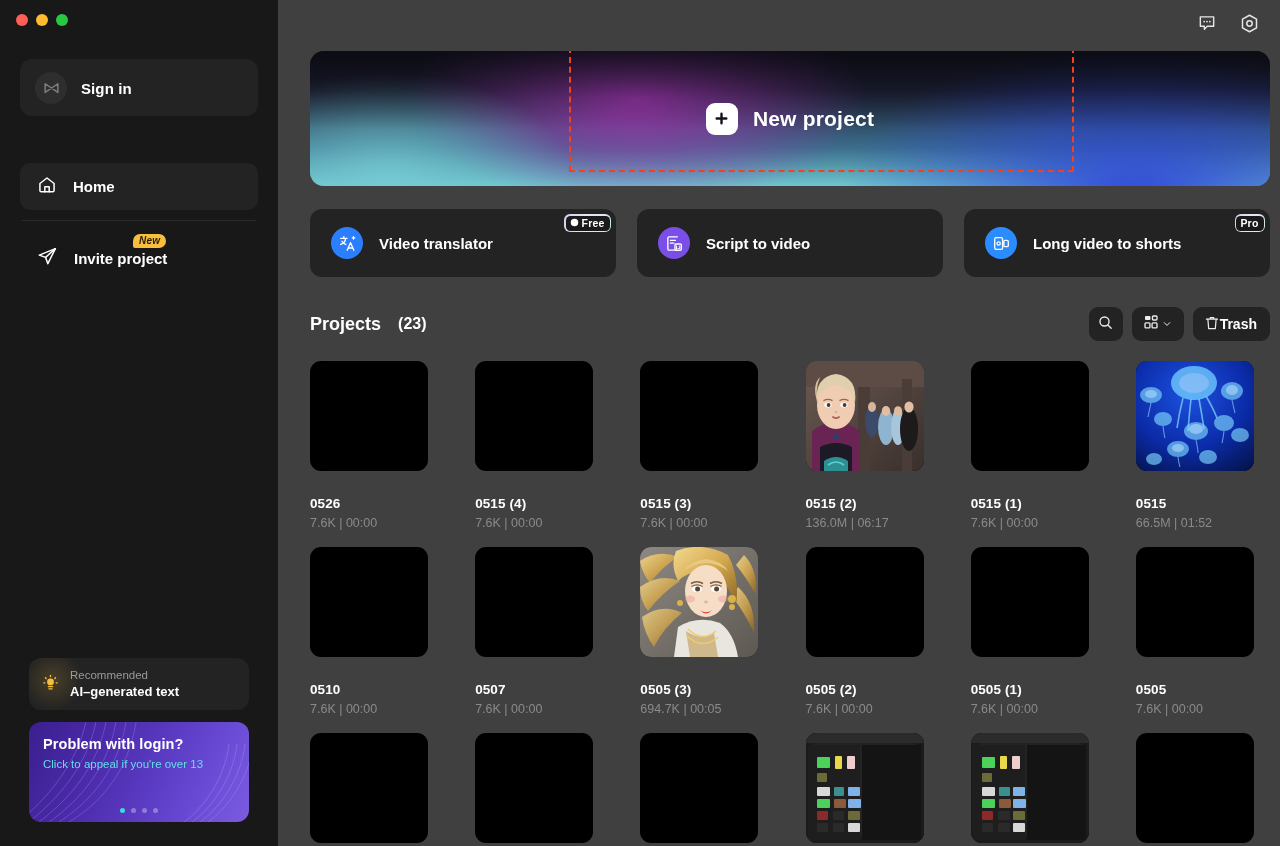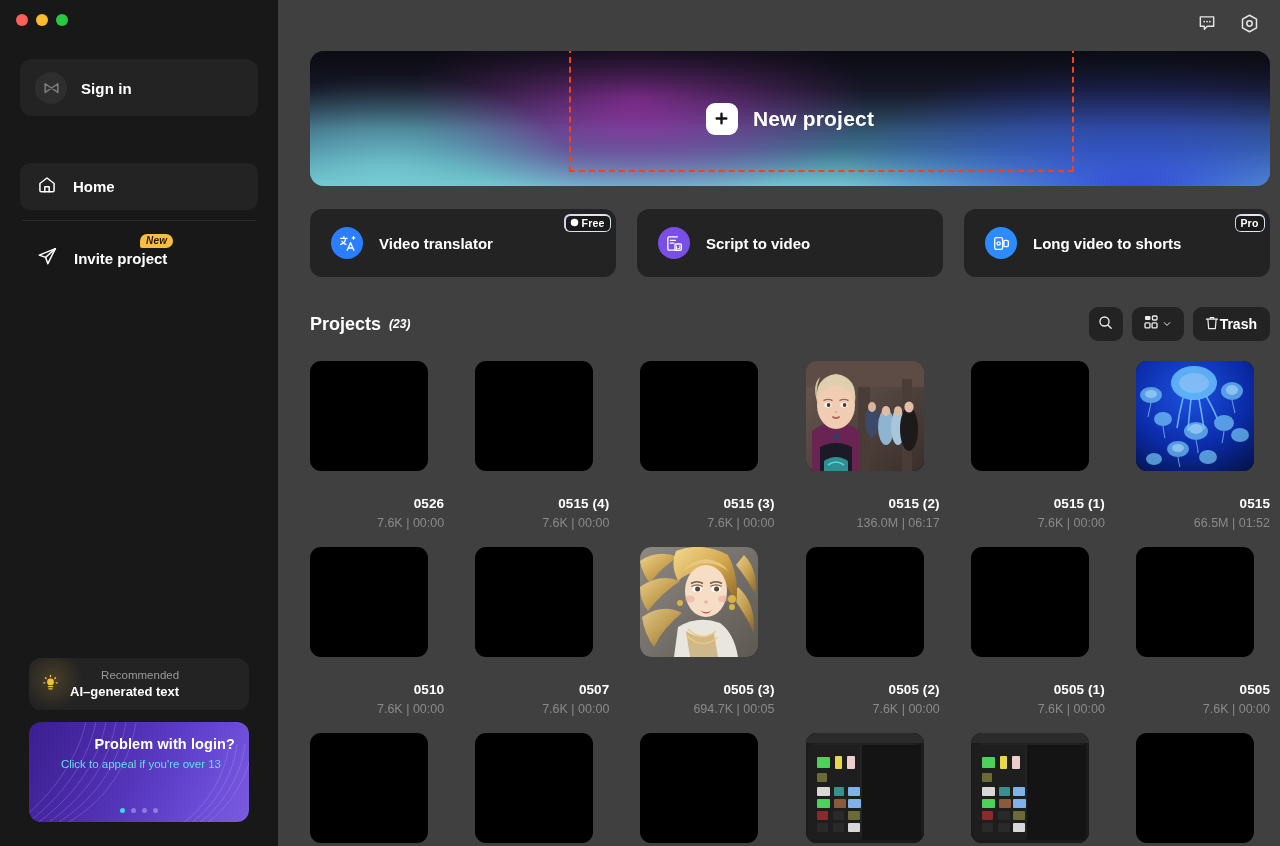--- a/index.html
+++ b/index.html
@@ -4,21 +4,21 @@
 <style>
   * { margin:0; padding:0; box-sizing:border-box; }
   html, body {
     width:1280px; height:846px;
     background:#0d0d0d;
     font-family:"Liberation Sans", sans-serif;
     overflow:hidden;
     color:#fff;
     -webkit-font-smoothing:antialiased;
   }
-  .app { position:relative; width:1280px; height:723px; display:flex;text-align:right; }
+  .app { position:relative; width:1280px; height:723px; display:flex; }
 
   
   .sidebar {
     width:278px; height:846px;
     background:#181818;
     flex:0 0 278px;
     position:relative;
   }
   .traffic { display:flex; gap:8px; padding:14px 0 0 16px; }
   .dot { width:12px; height:12px; border-radius:50%; }
@@ -51,21 +51,21 @@
   .nav-item {
     display:flex; align-items:center; gap:16px;
     height:47px; border-radius:10px; padding:0 0 0 17px;
     position:relative;
   }
   .nav-item.active { background:#232323; }
   .nav-label { font-size:15px; font-weight:700; color:#fff; }
   .nav-divider { height:1px; background:#2b2b2b; margin:10px 2px 0 2px; }
   .nav-item.invite { margin-top:14px; padding-left:17px; }
   .badge-new {
-    position:absolute; top:-1px; left:120px;
+    position:absolute; top:-1px; left:113px;
     background:#f7bf3d; color:#2a1c00;
     font-size:10px; font-style:italic; font-weight:700;
     padding:1px 6px 2px 6px; border-radius:7px 7px 7px 2px;
     letter-spacing:.2px;
   }
 
   .sidebar-bottom { position:absolute; left:29px; bottom:24px; width:220px; }
   .rec-card {
     background:#232323; border-radius:12px;
     height:52px; display:flex; align-items:center; gap:10px;
@@ -144,21 +144,21 @@
     font-size:10.5px; font-weight:700; color:#fff;
     padding:1px 5px 2px 4px;
     display:flex; align-items:center; gap:3px;
     letter-spacing:.2px;
   }
 
   .projects-head {
     display:flex; align-items:center; margin:28px 10px 0 32px; height:38px;
   }
   .projects-title { font-size:18px; font-weight:700; color:#fff; }
-  .projects-count { font-size:12px; font-weight:700; color:#fff; margin-left:8px;font-style:italic; }
+  .projects-count { font-size:16px; font-weight:700; color:#fff; margin-left:17px; }
   .head-actions { margin-left:auto; display:flex; gap:9px; align-items:center; }
   .hbtn {
     background:#232323; border-radius:9px; height:34px;
     display:flex; align-items:center; justify-content:center; cursor:pointer;
   }
   .hbtn.sq { width:34px; }
   .hbtn.view { width:52px; gap:3px; }
   .hbtn.trash { padding:0 13px 0 11px; font-size:14px; font-weight:700; color:#fff; }
 
   .grid {

